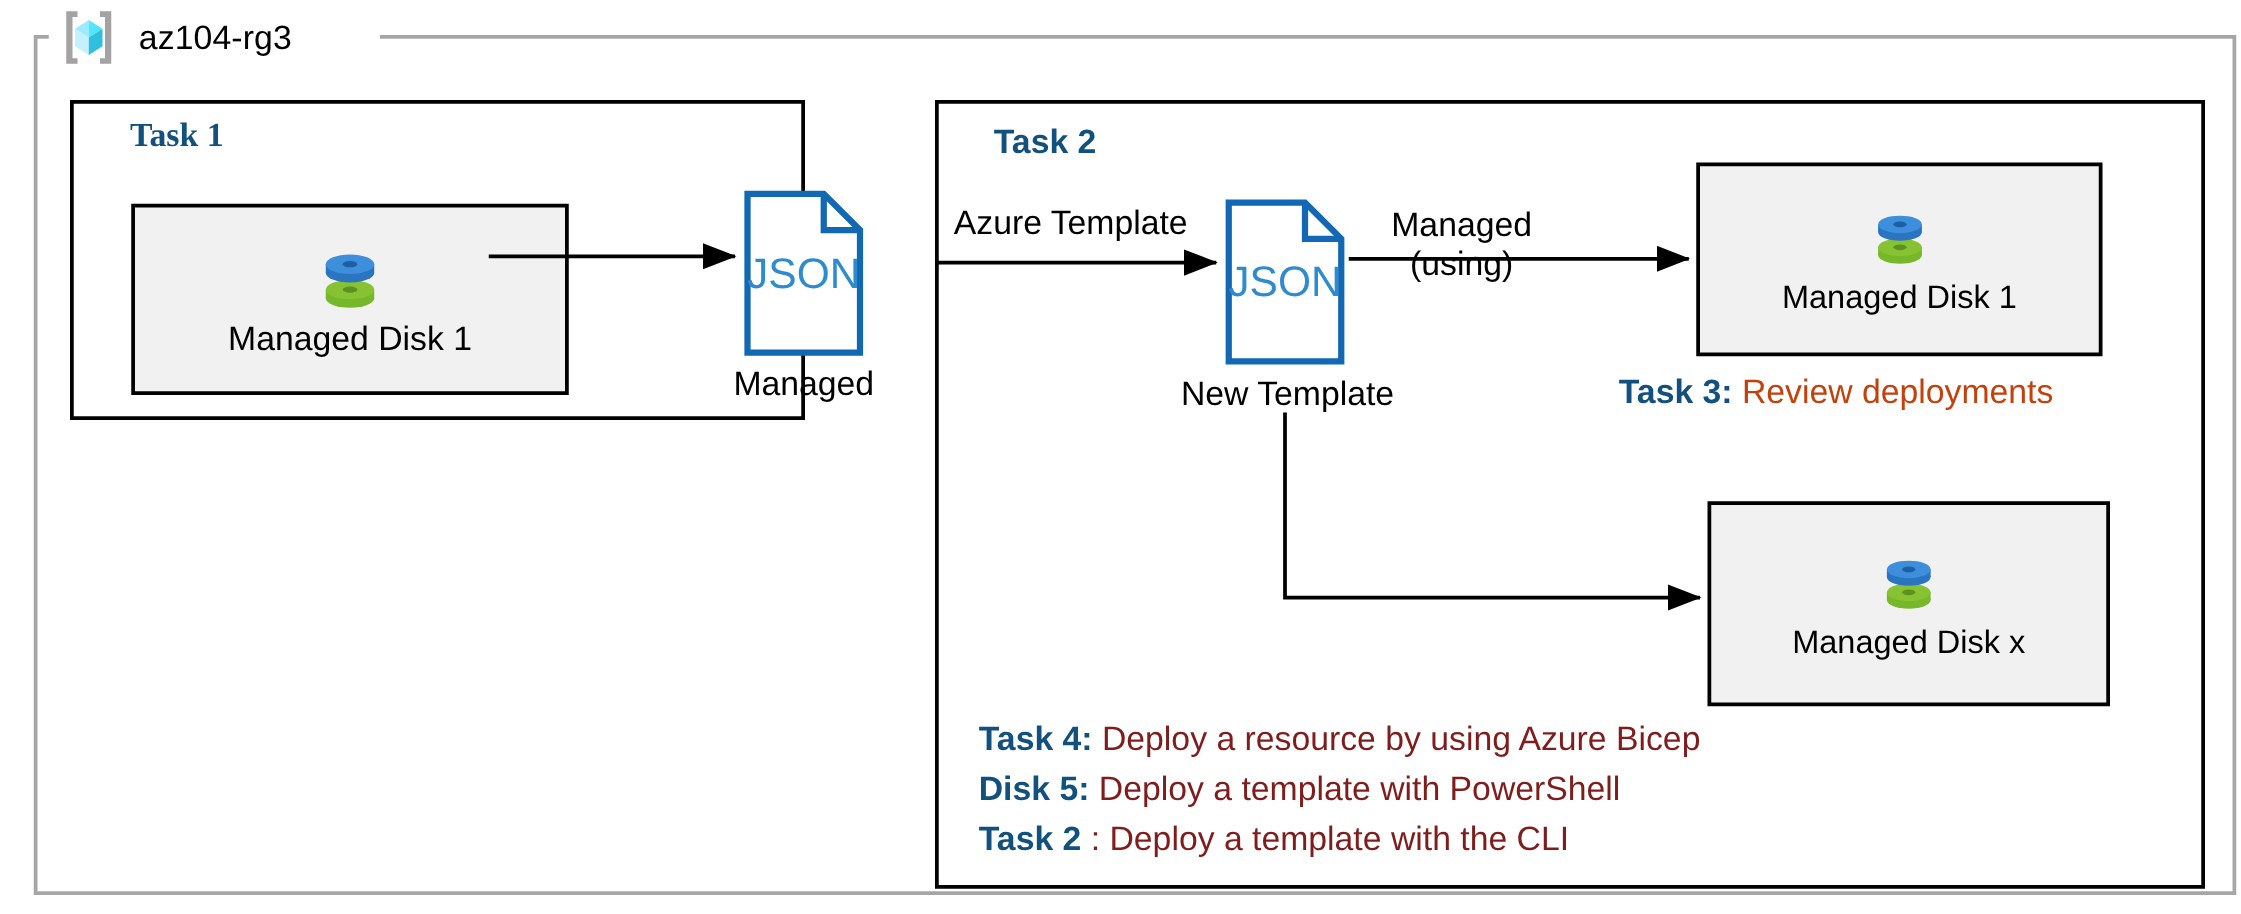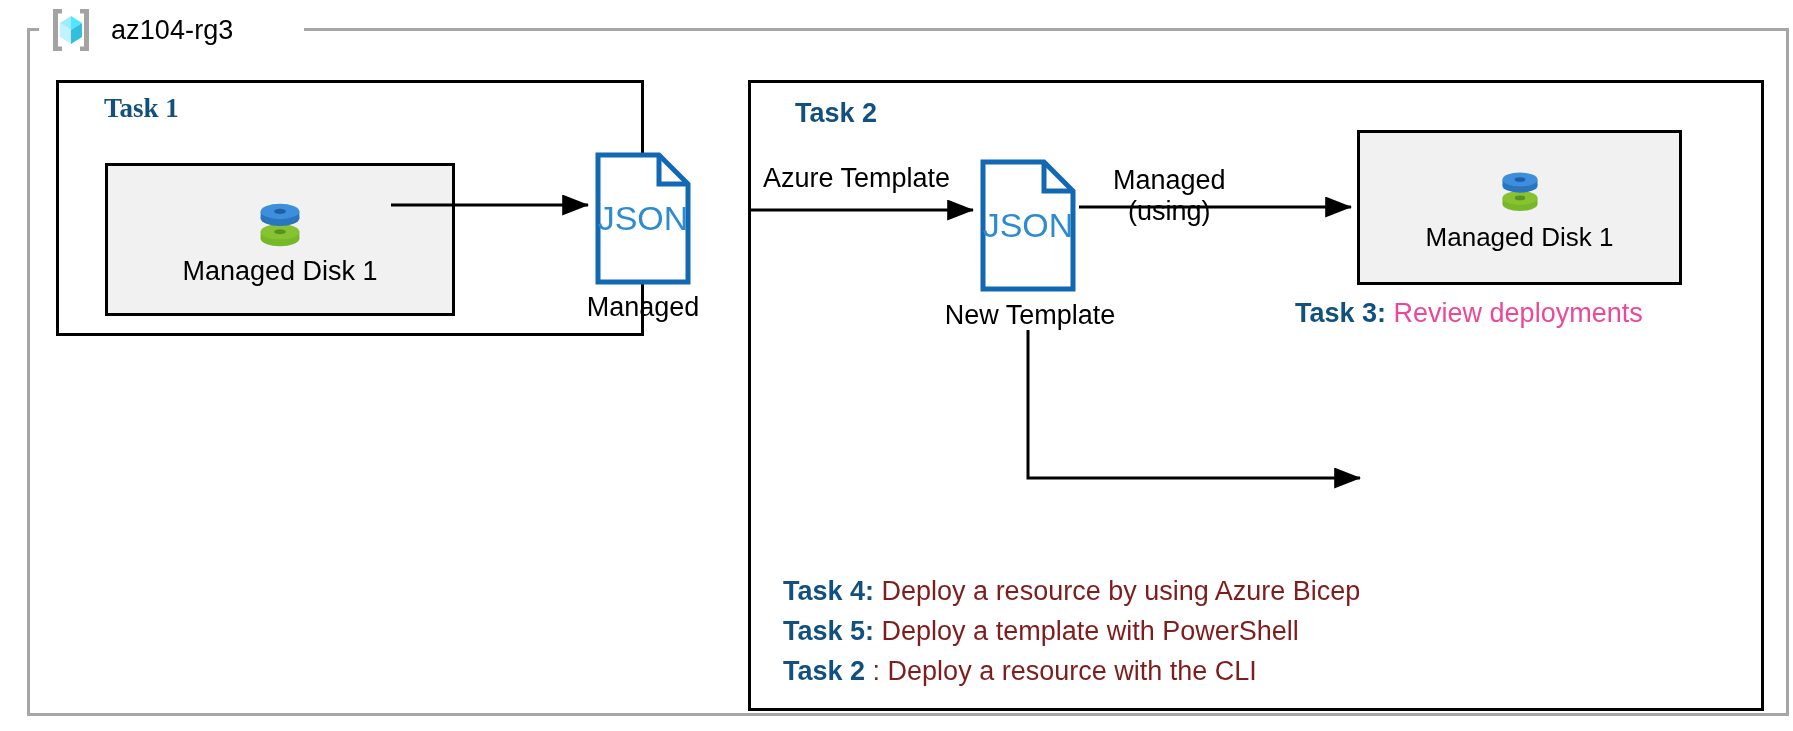--- a/index.html
+++ b/index.html
@@ -172,21 +172,21 @@
   .task-line {
     position: absolute;
     font-size: 27px;
     white-space: nowrap;
     line-height: 1.0;
   }
   .task-line .tl-key {
     font-weight: bold;
     color: #12507e;
   }
-  .task-line .tl-body-blue { color: #ec4899; }
+  .task-line .tl-body-blue { color: #c2410c; }
   .task-line .tl-body-black { color: #7f1d1d; }
 
   #task3-line { left: 1282px; top: 300px; }
   #task4-line { left: 770px; top: 578px; }
   #task5-line { left: 770px; top: 618px; }
   #task6-line { left: 770px; top: 658px; }
 
   .conn-svg {
     position: absolute;
     left: 0; top: 0;
@@ -251,20 +251,33 @@
       <ellipse cx="32" cy="41" rx="20" ry="8" fill="#86c232"></ellipse>
       <ellipse cx="32" cy="41" rx="6" ry="2.6" fill="#5c9020"></ellipse>
       <ellipse cx="32" cy="27" rx="20" ry="8" fill="#2a74c0"></ellipse>
       <rect x="12" y="20" width="40" height="7" fill="#2a74c0"></rect>
       <ellipse cx="32" cy="20" rx="20" ry="8" fill="#3d8edb"></ellipse>
       <ellipse cx="32" cy="20" rx="6" ry="2.6" fill="#1d5fa4"></ellipse>
     </svg>
     <div class="res-label">Managed Disk 1</div>
   </div>
 
+  <div class="res-box" id="diskx-box">
+    <svg class="disk-icon" viewBox="0 0 64 64">
+      <ellipse cx="32" cy="48" rx="20" ry="8" fill="#76b82a"></ellipse>
+      <rect x="12" y="41" width="40" height="7" fill="#76b82a"></rect>
+      <ellipse cx="32" cy="41" rx="20" ry="8" fill="#86c232"></ellipse>
+      <ellipse cx="32" cy="41" rx="6" ry="2.6" fill="#5c9020"></ellipse>
+      <ellipse cx="32" cy="27" rx="20" ry="8" fill="#2a74c0"></ellipse>
+      <rect x="12" y="20" width="40" height="7" fill="#2a74c0"></rect>
+      <ellipse cx="32" cy="20" rx="20" ry="8" fill="#3d8edb"></ellipse>
+      <ellipse cx="32" cy="20" rx="6" ry="2.6" fill="#1d5fa4"></ellipse>
+    </svg>
+    <div class="res-label">Managed Disk x</div>
+  </div>
 
   <div class="json-doc" id="json1">
     <svg class="json-svg" width="96" height="133" viewBox="0 0 96 133">
       <path d="M3 3 L64 3 L93 32 L93 130 L3 130 Z" fill="#ffffff" stroke="#1268b3" stroke-width="5" stroke-linejoin="miter"></path>
       <path d="M64 3 L64 32 L93 32" fill="none" stroke="#1268b3" stroke-width="5" stroke-linejoin="miter"></path>
       <text x="48" y="78" font-family="'Liberation Sans', sans-serif" font-size="34" fill="#2e8bd0" text-anchor="middle">JSON</text>
     </svg>
   </div>
   <div class="json-caption" id="json1-caption">Managed</div>
 
@@ -303,22 +316,22 @@
     <span class="tl-key">Task 3: </span>
     <span class="tl-body-blue">Review deployments</span>
   </div>
 
   <div class="task-line" id="task4-line">
     <span class="tl-key">Task 4: </span>
     <span class="tl-body-black">Deploy a resource by using Azure Bicep</span>
   </div>
 
   <div class="task-line" id="task5-line">
-    <span class="tl-key">Task 5: </span>
+    <span class="tl-key">Disk 5: </span>
     <span class="tl-body-black">Deploy a template with PowerShell</span>
   </div>
 
   <div class="task-line" id="task6-line">
     <span class="tl-key">Task 2</span>
-    <span class="tl-body-black">: Deploy a resource with the CLI</span>
+    <span class="tl-body-black">: Deploy a template with the CLI</span>
   </div>
 
 </div>
 
 </body></html>

